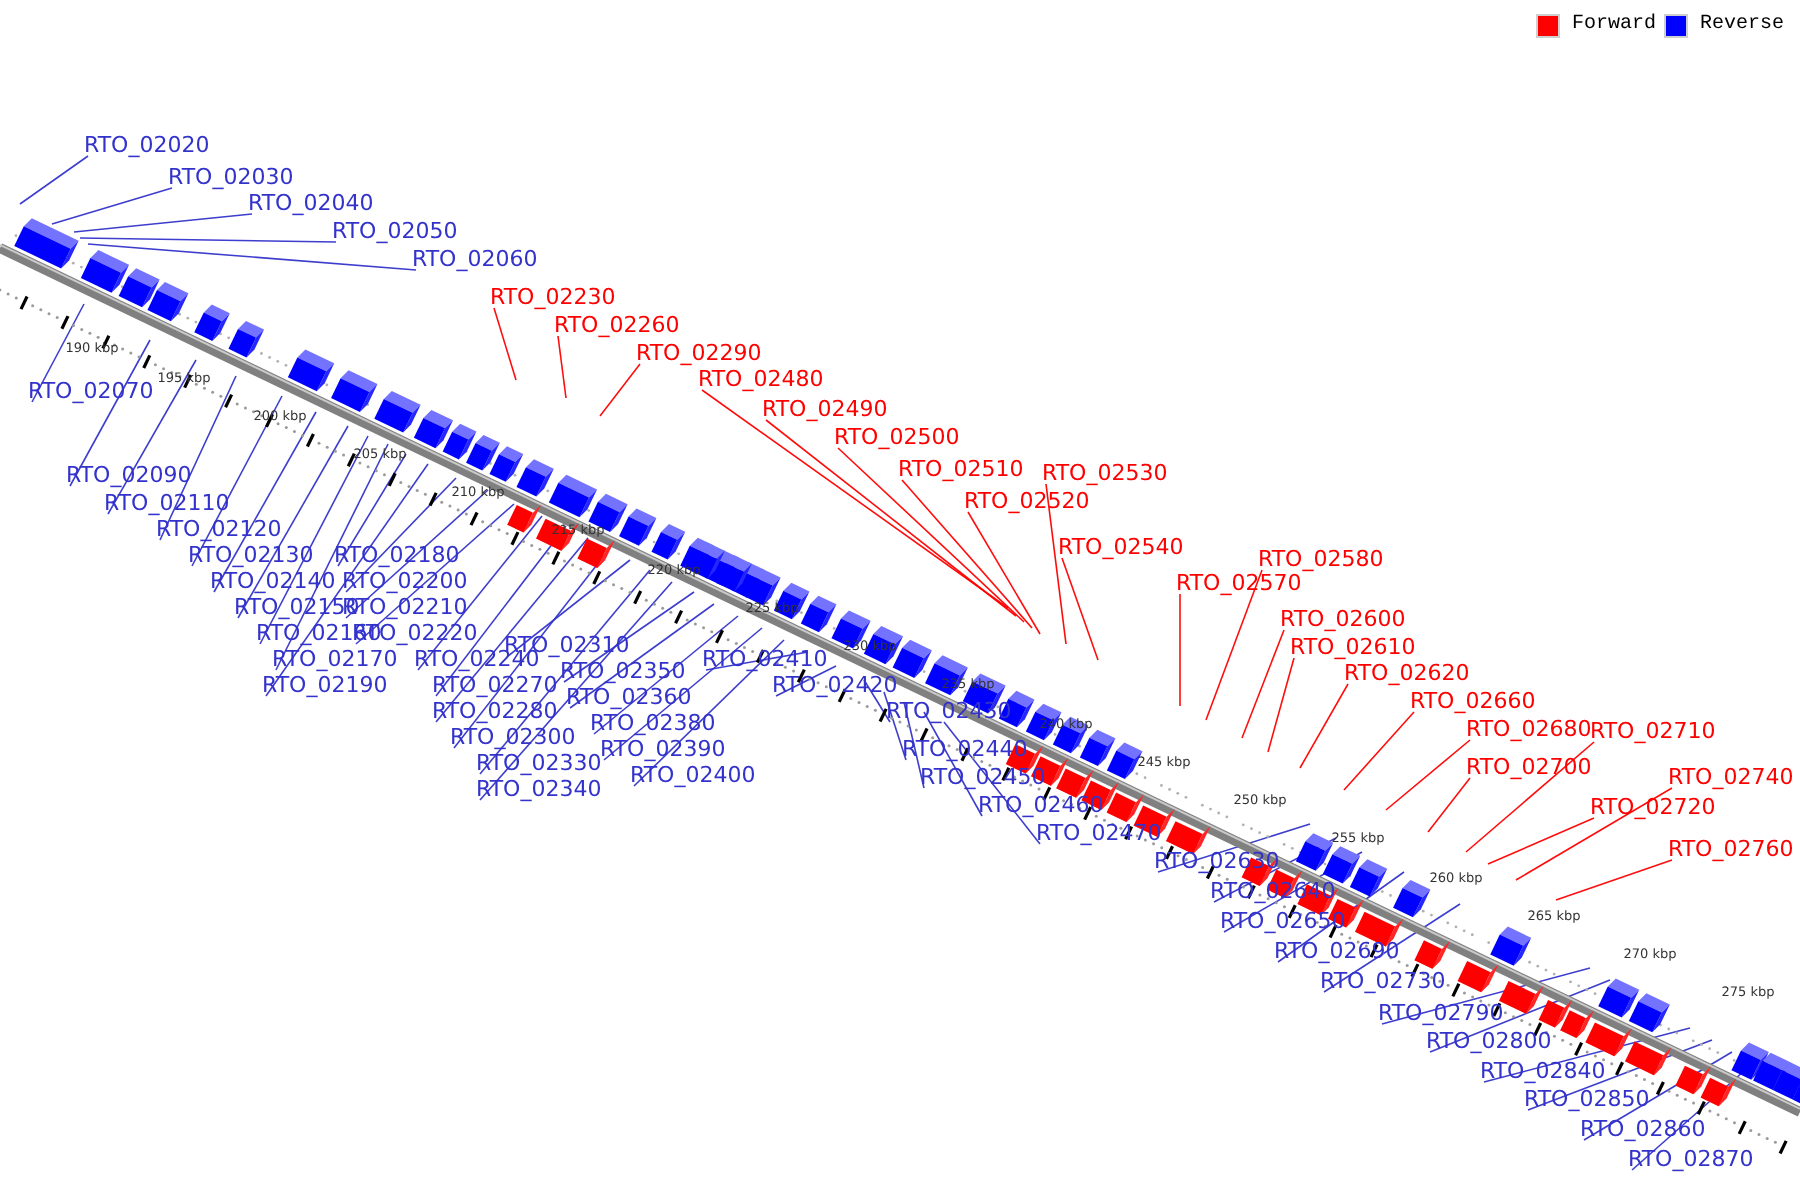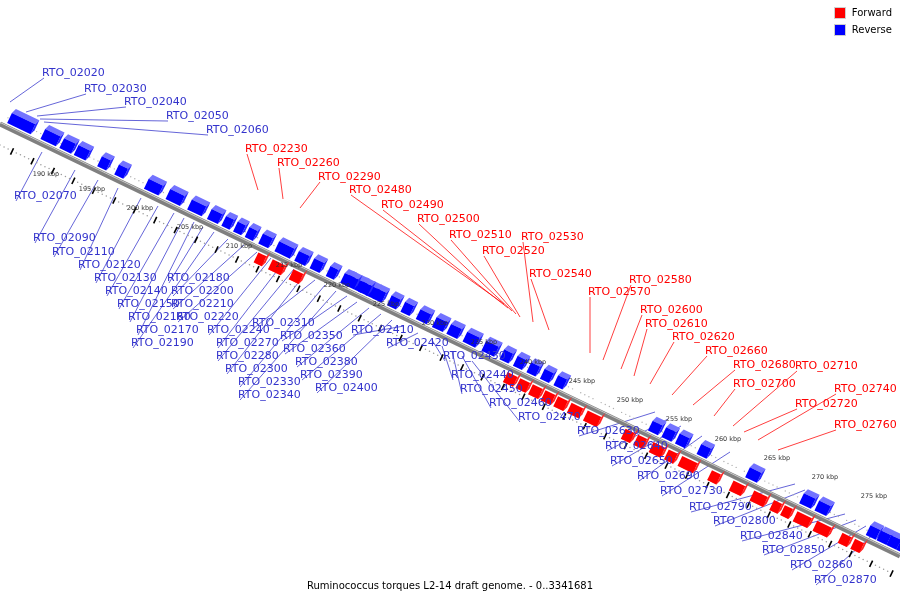--- a/index.html
+++ b/index.html
@@ -1,21 +1,21 @@
 <!DOCTYPE html>
 <html><head>
 <meta charset="utf-8">
 <title>Genome Map</title>
 <style>
   html,body{margin:0;padding:0;background:#ffffff;}
   body{width:900px;height:600px;overflow:hidden;
        font-family:"DejaVu Sans","Liberation Sans",sans-serif;}
   #stage{position:relative;width:900px;height:600px;background:#fff;}
   #canvas{position:absolute;left:0;top:0;width:900px;height:600px;}
-  .legend{position:absolute;right:8px;top:6px;display:flex;flex-direction:column;gap:4px;}
+  .legend{position:absolute;right:8px;top:6px;display:flex;flex-direction:row;gap:4px;font-family:Liberation Mono, monospace;}
   .legend-row{display:flex;align-items:center;gap:6px;height:13px;}
   .swatch{width:12px;height:12px;border:1px solid #cfcfcf;box-sizing:border-box;}
   .legend-label{font-size:10px;color:#000;line-height:12px;}
   .caption{position:absolute;left:0;right:0;bottom:9px;text-align:center;
            font-size:10px;color:#000;}
 </style>
 </head>
 <body>
 
 <div id="stage">
@@ -953,14 +953,13 @@
     <div class="legend-row">
       <span class="swatch" style="background: rgb(255, 0, 0);"></span>
       <span class="legend-label">Forward</span>
     </div>
     <div class="legend-row">
       <span class="swatch" style="background: rgb(0, 0, 255);"></span>
       <span class="legend-label">Reverse</span>
     </div>
   </div>
 
-  <div class="caption">Ruminococcus torques L2-14 draft genome. - 0..3341681</div>
 </div>
 
 </body></html>

